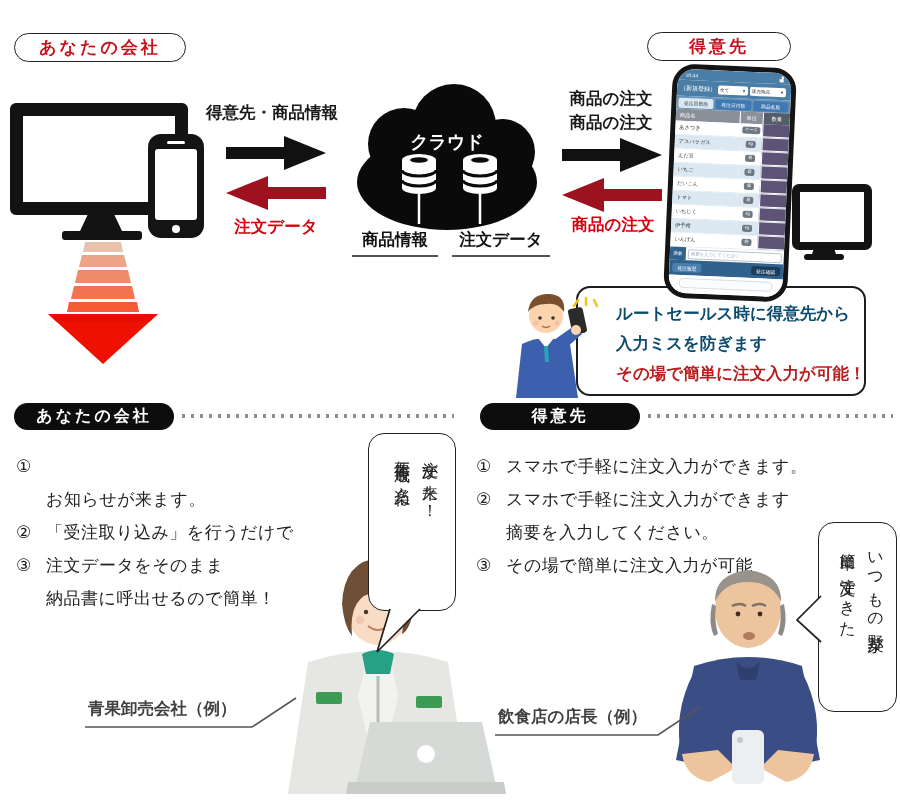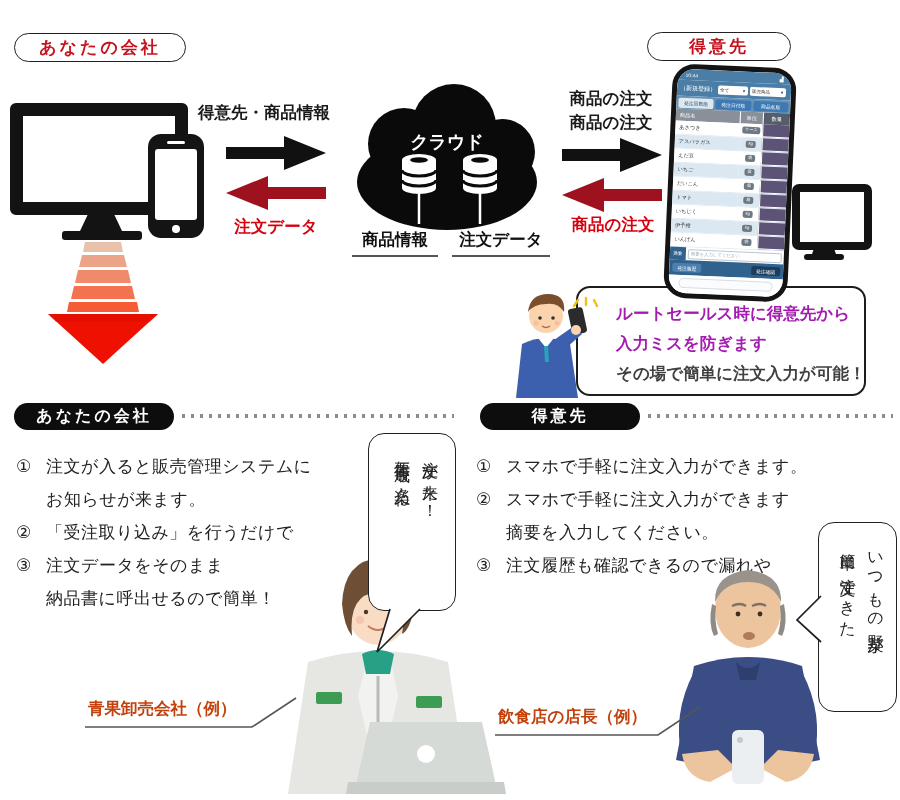--- a/index.html
+++ b/index.html
@@ -65,35 +65,35 @@
   .m-btn{height:9px;border-radius:2px;color:#fff;font-size:4.8px;display:flex;align-items:center;justify-content:center;padding:0 5px;}
   .m-btn.hist{background:#4a7fae;}
   .m-btn.conf{background:#1c3c5e;}
   .m-foot{flex:1;background:#fff;display:flex;align-items:flex-start;justify-content:center;padding-top:3px;}
   .m-foot .bar{width:80%;height:8px;border:1px solid #d6dde4;border-radius:5px;background:#fbfcfd;}
 
   .monitor2{border:8px solid #131313;border-radius:7px;background:#fff;}
 
   
   .callout{border:2.5px solid #1d1d1d;border-radius:14px;background:#fff;}
-  .callout .ln{font-size:16.5px;font-weight:600;line-height:30px;color:#a21caf;white-space:nowrap;}
-  .callout .ln.red{color:#404040;}
+  .callout .ln{font-size:16.5px;font-weight:600;line-height:30px;color:#0c4a6e;white-space:nowrap;}
+  .callout .ln.red{color:#b91c1c;}
 
   
   .jlist{font-size:17px;font-weight:500;color:#222;}
   .list-line{display:flex;height:33px;align-items:center;white-space:nowrap;}
   .list-line .marker{width:30px;flex:0 0 30px;}
   .list-line .txt{letter-spacing:0.5px;}
 
   
   .bubble{background:#fff;border:1.7px solid #222;border-radius:16px;z-index:5;
     display:flex;justify-content:center;align-items:flex-start;padding-top:14px;box-sizing:border-box;}
   .vtext{writing-mode:vertical-rl;text-orientation:upright;font-size:16px;font-weight:500;color:#222;letter-spacing:2px;}
   .vtext div{margin-left:7px;}
-  .caption{font-size:16.5px;font-weight:600;color:#c2410c;white-space:nowrap;z-index:6;}
+  .caption{font-size:16.5px;font-weight:600;color:#404040;white-space:nowrap;z-index:6;}
 
   .overlay{pointer-events:none;z-index:6;}
   .people{z-index:1;}
 </style>
 </head>
 <body>
 
 <div class="canvas">
 
   <div class="abs pill-outline" style="left:14px;top:33px;width:170px;height:27px;">あなたの会社</div>
@@ -101,21 +101,21 @@
 
   <div class="abs monitor" style="left:10px;top:103px;width:152px;height:86px;"></div>
   <div class="abs mon-neck" style="left:80px;top:215px;width:42px;height:16px;"></div>
   <div class="abs mon-base" style="left:62px;top:231px;width:80px;height:9px;"></div>
   <div class="abs sphone" style="left:148px;top:134px;width:56px;height:104px;">
     <span class="spk"></span>
     <span class="scr"></span>
     <span class="dot"></span>
   </div>
 
-  <div class="abs flow-label" style="left:184px;top:102px;width:160px;">得意先・商品情報</div>
+  <div class="abs flow-label" style="left:192px;top:102px;width:160px;">得意先・商品情報</div>
   <div class="abs arrow-r" style="left:226px;top:136px;width:100px;height:34px;"></div>
   <div class="abs arrow-l" style="left:226px;top:176px;width:100px;height:34px;"></div>
   <div class="abs flow-label red" style="left:218px;top:216px;width:116px;">注文データ</div>
 
   <svg class="abs" style="left:340px;top:82px;" width="214" height="152" viewBox="0 0 214 152">
     <circle cx="64" cy="62" r="36" fill="#0a0a0a"></circle>
     <circle cx="114" cy="44" r="42" fill="#0a0a0a"></circle>
     <circle cx="162" cy="70" r="33" fill="#0a0a0a"></circle>
     <ellipse cx="107" cy="100" rx="90" ry="48" fill="#0a0a0a"></ellipse>
     <text x="107" y="66" text-anchor="middle" fill="#fff" font-size="18" font-weight="bold">クラウド</text>
@@ -299,21 +299,20 @@
   </svg>
 
   <div class="abs pill-black" style="left:14px;top:403px;width:160px;height:27px;">あなたの会社</div>
   <div class="abs dotted" style="left:182px;top:414px;width:272px;"></div>
   <div class="abs pill-black" style="left:480px;top:403px;width:160px;height:27px;">得意先</div>
   <div class="abs dotted" style="left:648px;top:414px;width:245px;"></div>
 
   <div class="abs jlist" style="left:16px;top:450px;" id="left-list">
       <div class="list-line">
         <span class="marker">①</span>
-        <span class="txt">注文が入ると販売管理システムに</span>
       </div>
       <div class="list-line">
         <span class="marker"></span>
         <span class="txt">お知らせが来ます。</span>
       </div>
       <div class="list-line">
         <span class="marker">②</span>
         <span class="txt">「受注取り込み」を行うだけで</span>
       </div>
       <div class="list-line">
@@ -333,21 +332,21 @@
       <div class="list-line">
         <span class="marker">②</span>
         <span class="txt">スマホで手軽に注文入力ができます</span>
       </div>
       <div class="list-line">
         <span class="marker"></span>
         <span class="txt">摘要を入力してください。</span>
       </div>
       <div class="list-line">
         <span class="marker">③</span>
-        <span class="txt">注文履歴も確認できるので漏れや</span>
+        <span class="txt">その場で簡単に注文入力が可能</span>
       </div>
     </div>
 
   <svg class="abs people" style="left:250px;top:546px;" width="256" height="248" viewBox="0 0 256 248">
 
     <path d="M58,116 Q128,94 198,116 L218,248 L38,248 Z" fill="#e6e7e3"></path>
     <path d="M118,110 L128,126 L140,110 L148,150 L128,238 L108,150 Z" fill="#f2f3f0"></path>
     <path d="M112,108 Q128,100 144,108 L140,128 L116,128 Z" fill="#27a186"></path>
     <line x1="128" y1="130" x2="128" y2="220" stroke="#b9bcb6" stroke-width="3"></line>
     <rect x="66" y="146" width="26" height="12" rx="2" fill="#3d9c54"></rect>

